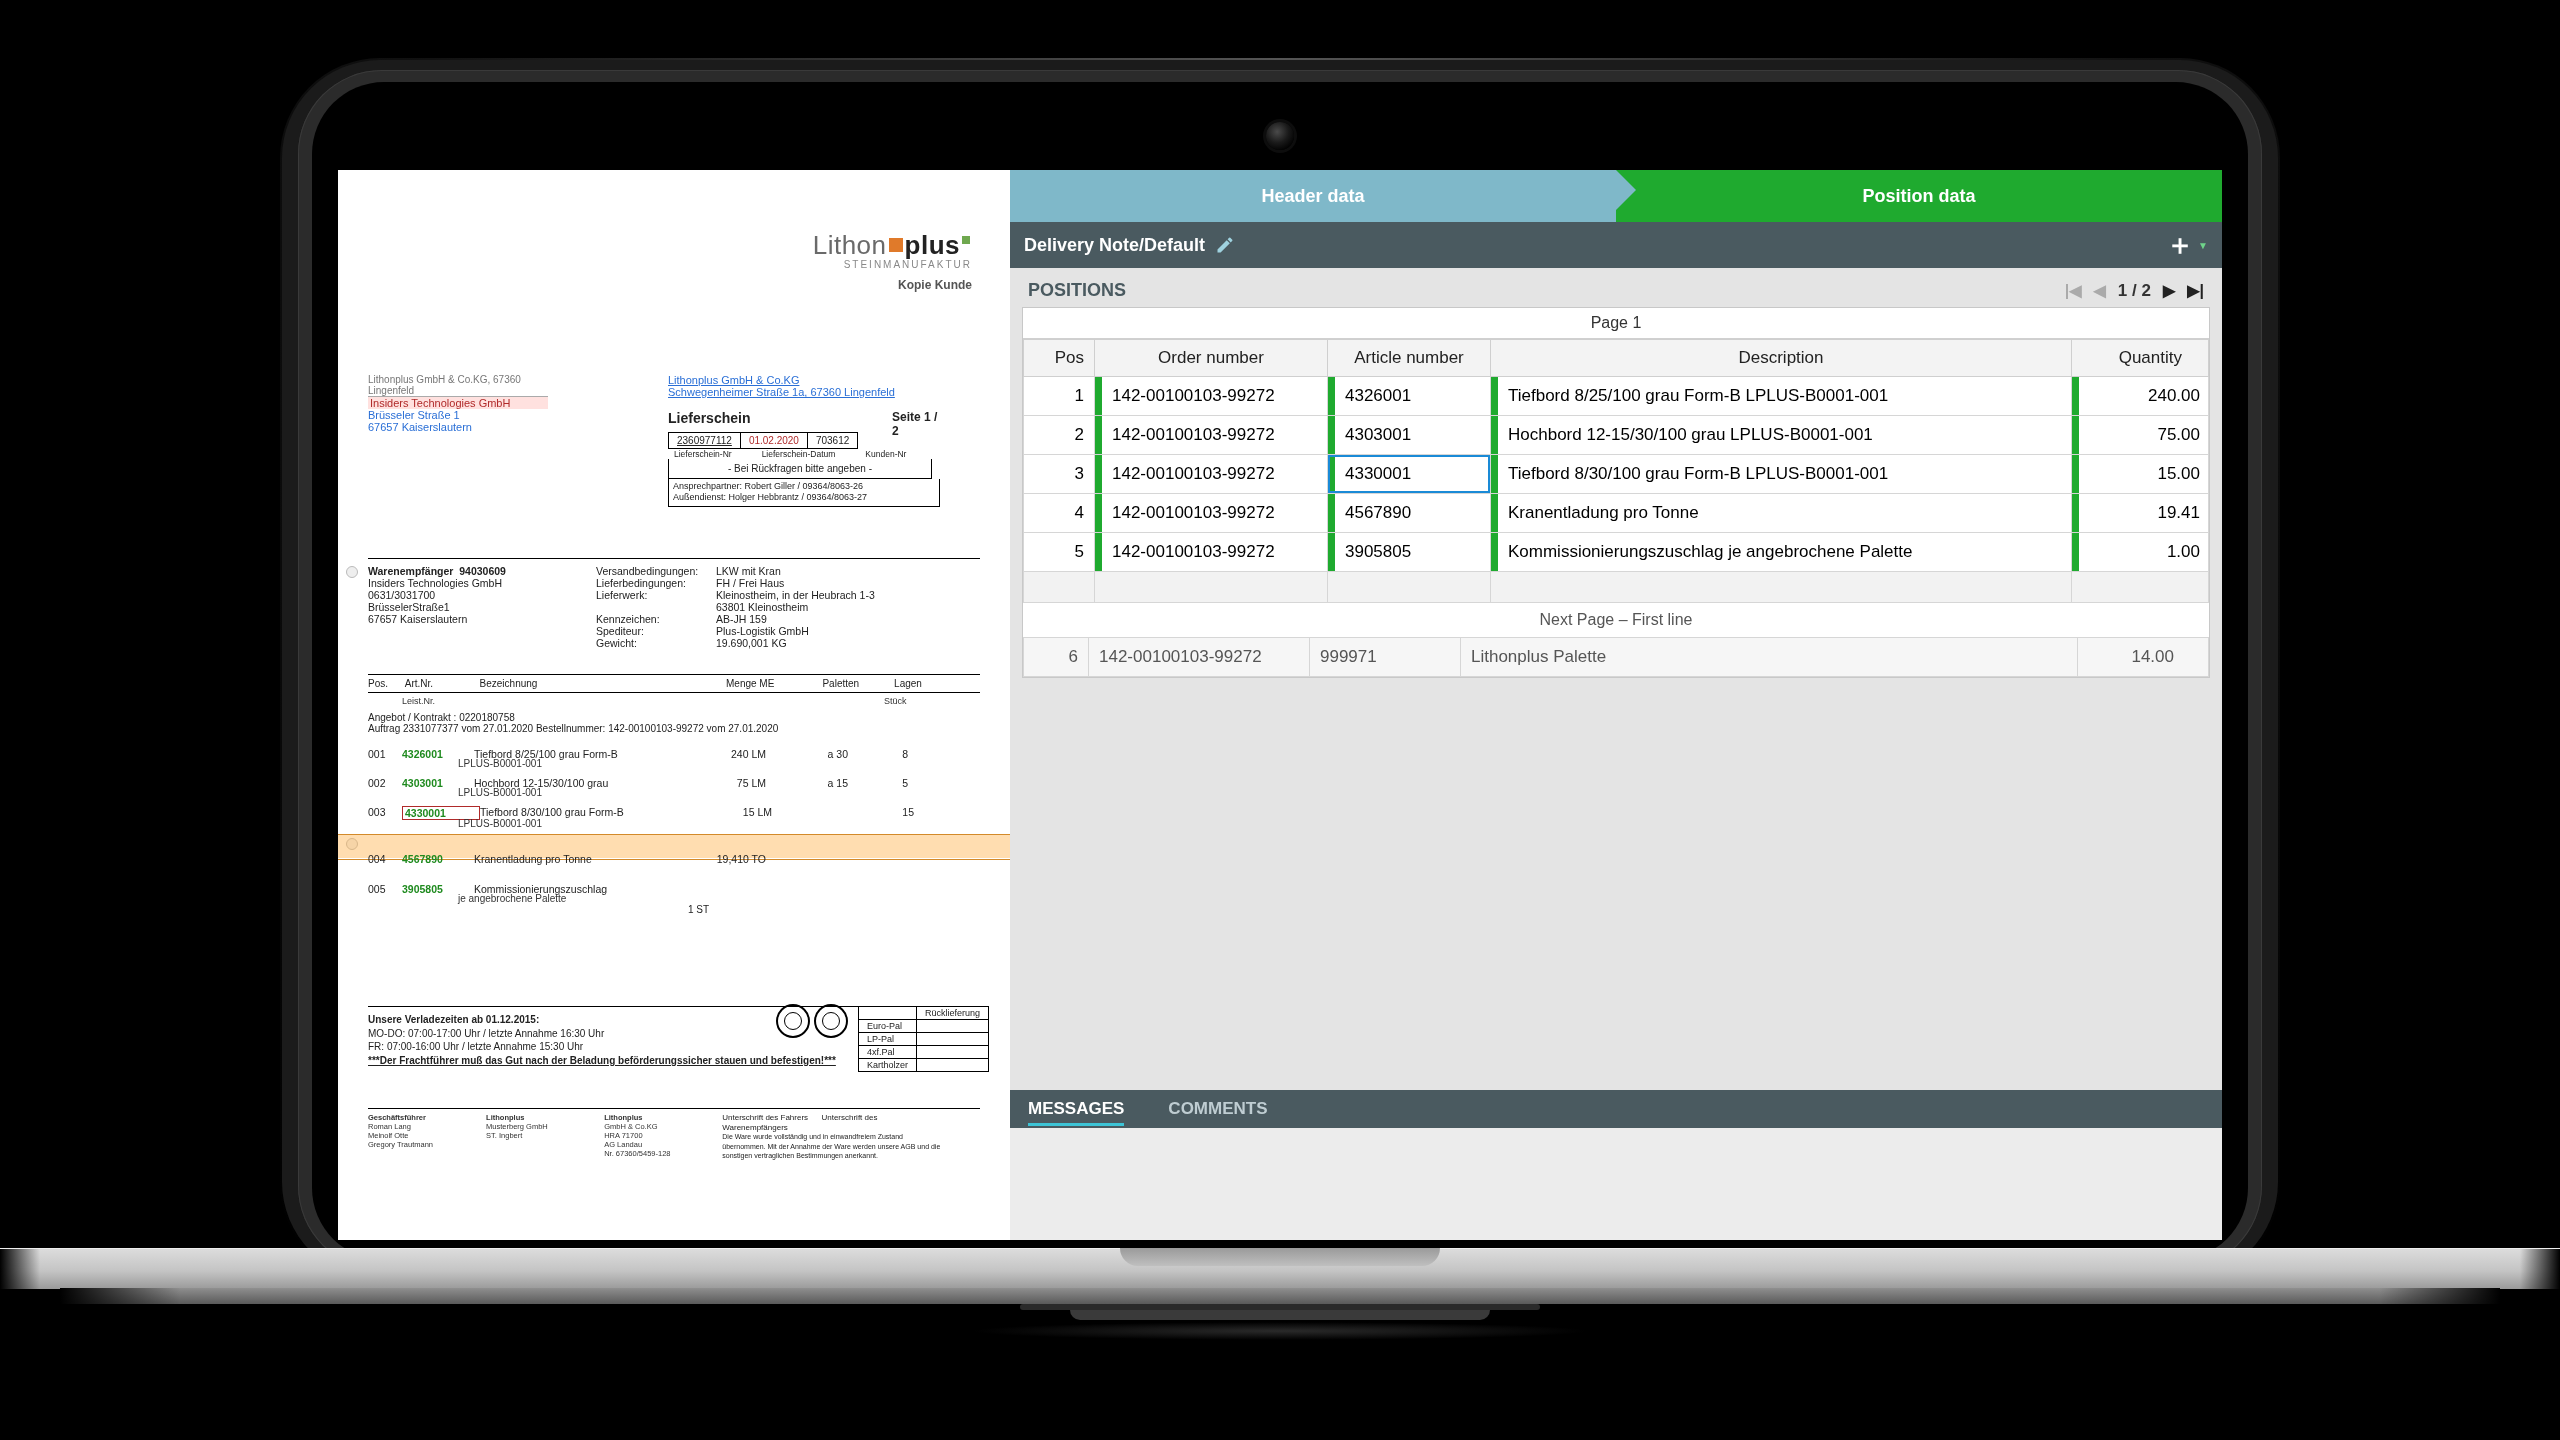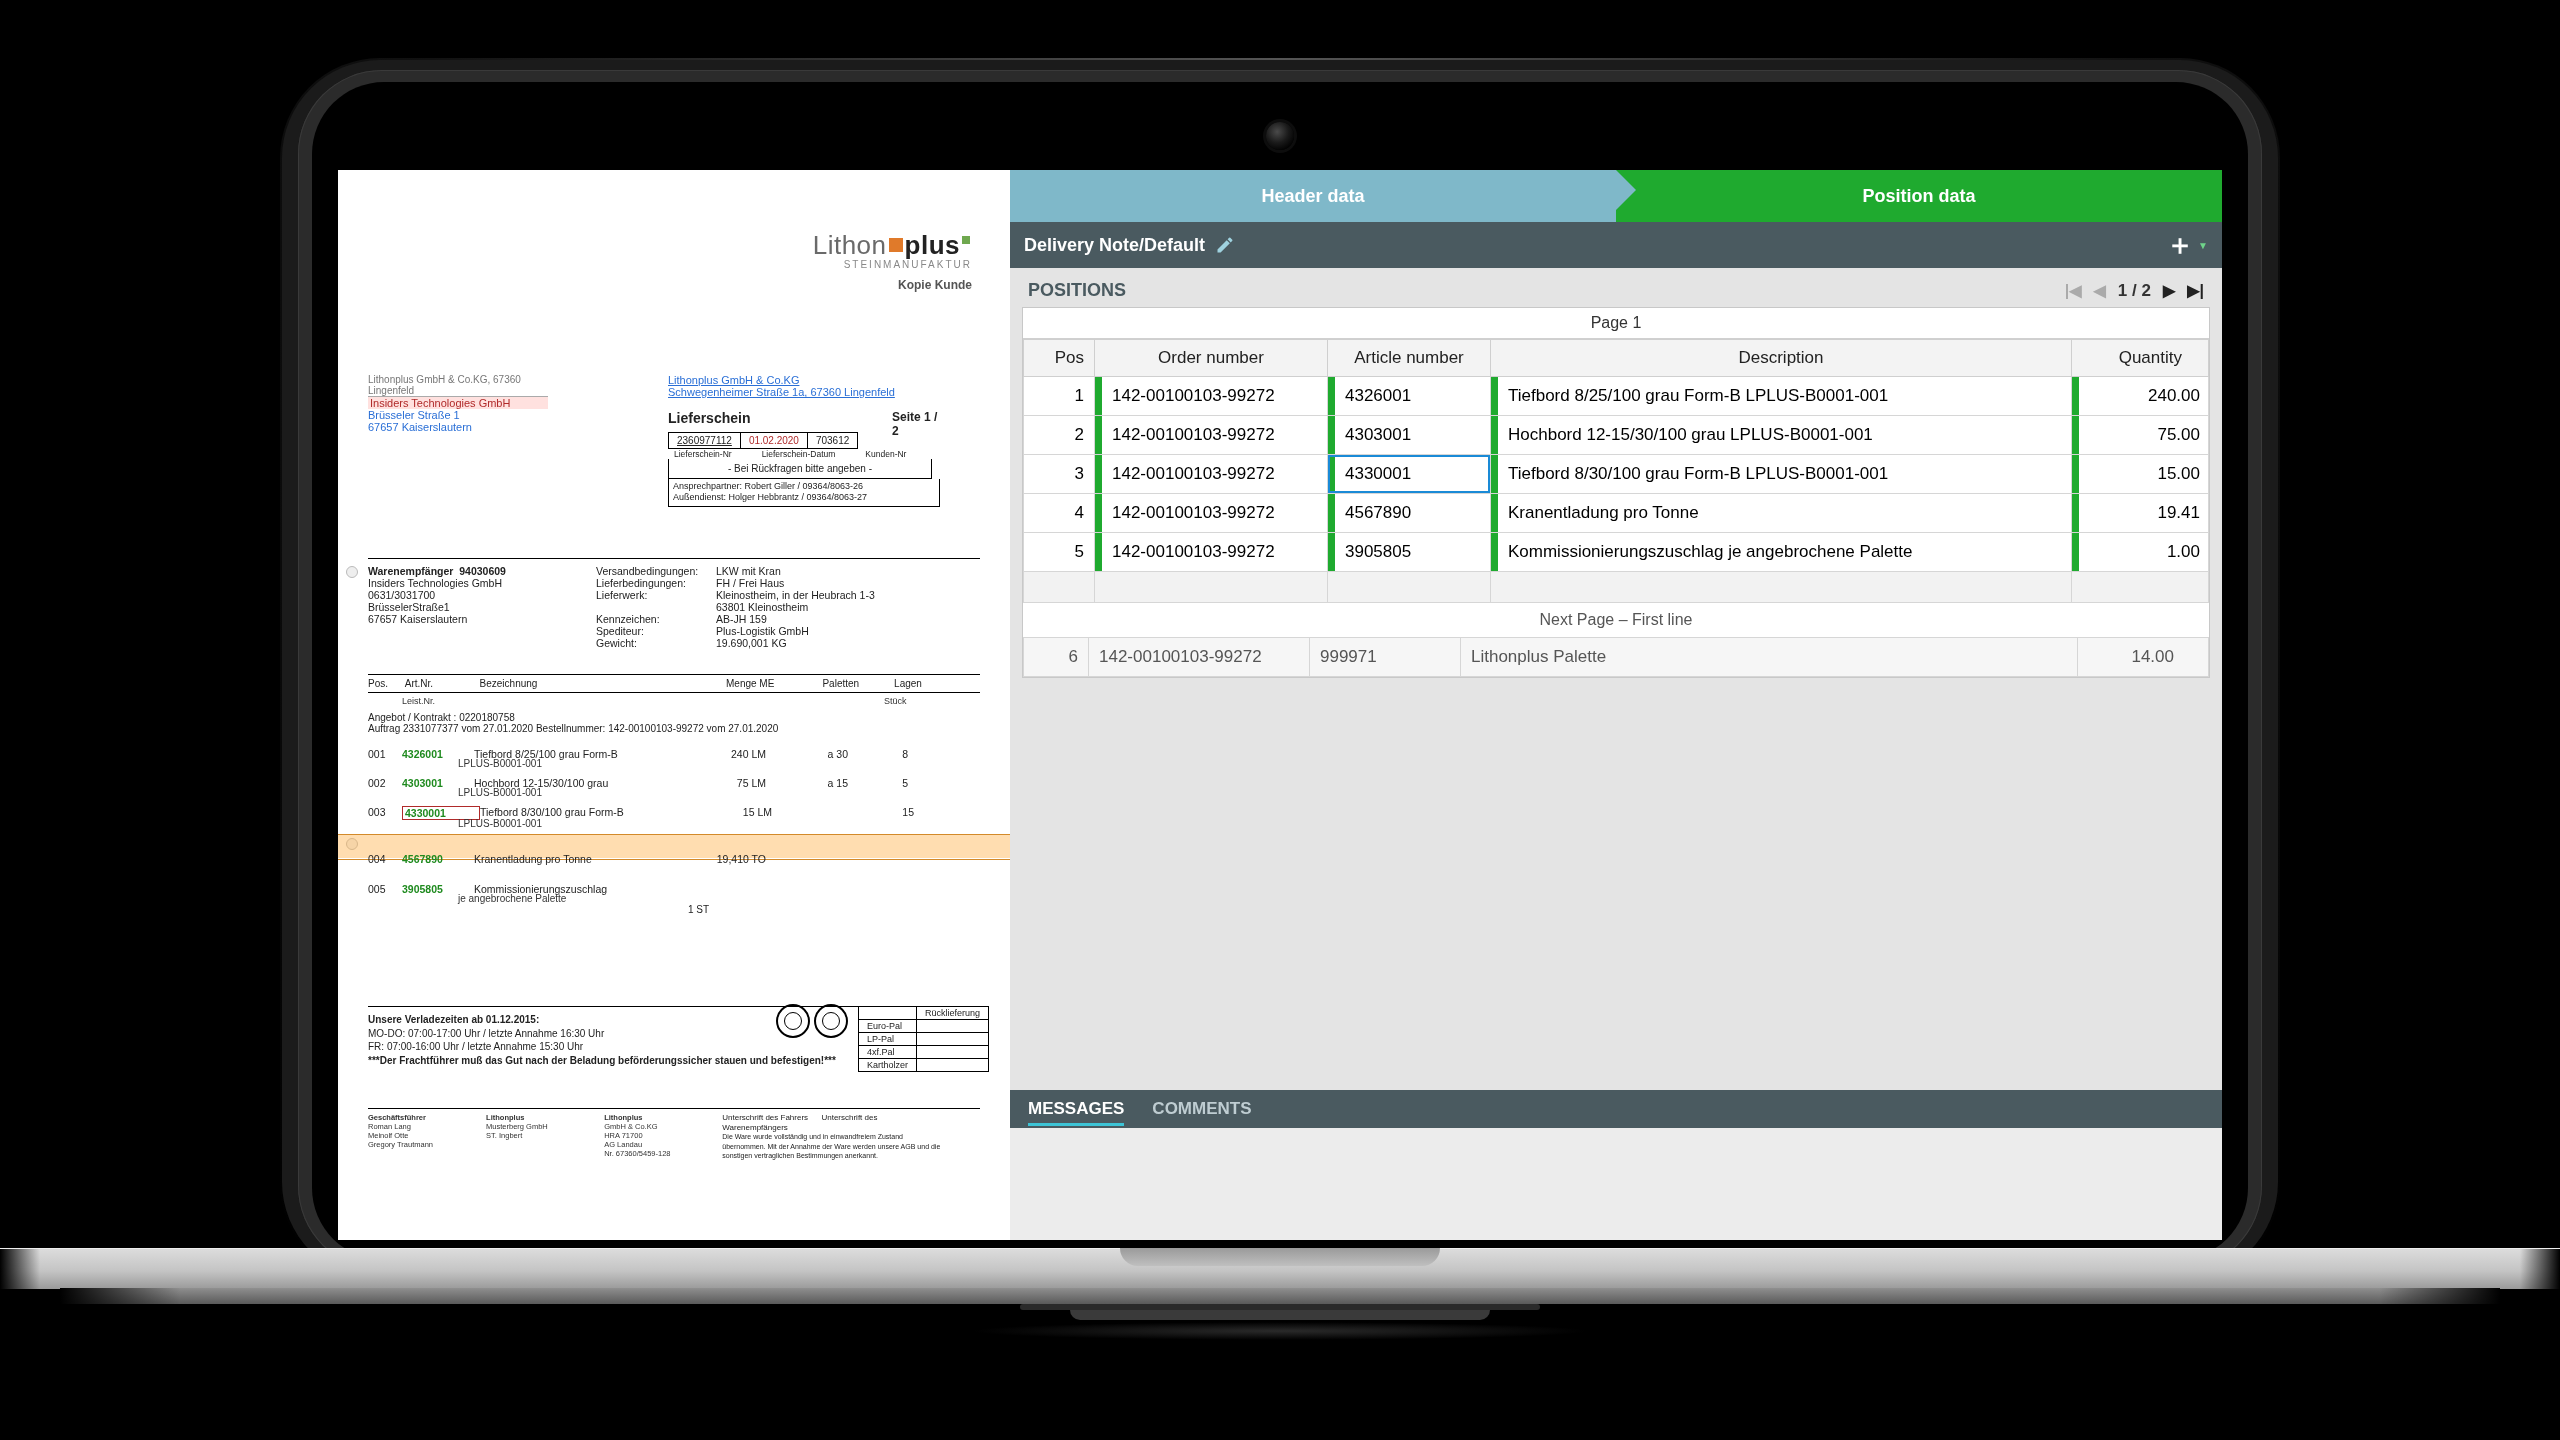--- a/index.html
+++ b/index.html
@@ -68,21 +68,21 @@
 .it-bez{width:214px}
 .it-me{width:78px;text-align:right}
 .it-pal{width:82px;text-align:right}
 .it-lag{width:60px;text-align:right}
 .it-sub{font-size:10px;color:#333;margin-left:90px;margin-top:-2px}
 .row-hl{position:absolute;top:646px;left:-30px;width:690px;height:24px;background:rgba(255,180,80,.45);z-index:0}
 .row-hl-line{position:absolute;top:646px;left:-30px;width:690px;height:24px;border-top:1px solid #d38a2a;border-bottom:1px solid #d38a2a;z-index:0}
 
 .foot{position:absolute;top:818px;left:0;width:612px;font-size:10px;border-top:1.5px solid #000;padding-top:6px;line-height:1.35}
 .foot b{font-weight:700}
-.foot .warn{font-weight:700;}
+.foot .warn{font-weight:700;text-decoration:underline}
 .stamps{position:absolute;top:816px;left:408px}
 .stamp{display:inline-block;width:30px;height:30px;border:2px solid #000;border-radius:50%;margin-right:4px;position:relative}
 .stamp::after{content:"";position:absolute;inset:6px;border:1px solid #000;border-radius:50%}
 .pal-tbl{position:absolute;top:818px;left:490px;font-size:9px;border-collapse:collapse}
 .pal-tbl td{border:1px solid #000;padding:1px 8px}
 
 .foot2{position:absolute;top:920px;left:0;width:612px;border-top:1px solid #000;padding-top:4px;font-size:7.5px;color:#333;line-height:1.2}
 .foot2 .col{display:inline-block;vertical-align:top;width:110px;margin-right:6px}
 .foot2 .sig{display:inline-block;vertical-align:top;width:220px;font-size:8px;color:#222}
 .doc-dot{position:absolute;left:-22px;width:10px;height:10px;border:1px solid #bbb;border-radius:50%;background:#eee}
@@ -118,21 +118,21 @@
 .grid .qty{width:104px;text-align:right;padding-right:26px}
 .cell{display:flex;align-items:center;height:38px}
 .gbar{width:7px;align-self:stretch;background:#1faa2f;margin-right:6px}
 .cell span{padding:0 4px}
 .cell.sel{outline:2px solid #1a8ad6;outline-offset:-2px}
 .blank td{height:30px;background:#f2f2f2;border:1px solid #d6d6d6}
 .nextpage{text-align:center;color:#555;font-size:16px;padding:8px 17px}
 .row6 td{background:#f6f6f6;color:#555}
 .row6 .cell{color:#555}
 
-.msgs-bar{position:absolute;left:0;right:0;bottom:112px;height:38px;background:#4a5a60;display:flex;align-items:center;padding:0 18px;gap:28px}
+.msgs-bar{position:absolute;left:0;right:0;bottom:112px;height:38px;background:#4a5a60;display:flex;align-items:center;padding:0 18px;gap:44px}
 .msgs-bar .mtab{font-size:17px;font-weight:700;color:#bfcdd2;cursor:pointer}
 .msgs-bar .mtab.active{color:#fff;border-bottom:3px solid #3cc4d6;padding-bottom:4px;margin-bottom:-7px}
 .msg-area{position:absolute;left:0;right:0;bottom:0;height:112px;background:#ececec}
 
 
 .base-shelf{position:absolute;left:0;right:0;top:1248px;height:40px;background:linear-gradient(#dcdcdc,#c4c4c4 55%,#9a9a9a);border-top:1px solid #eee}
 .base-shelf::before{content:"";position:absolute;left:0;top:0;width:40px;height:100%;background:linear-gradient(90deg,#000,transparent)}
 .base-shelf::after{content:"";position:absolute;right:0;top:0;width:40px;height:100%;background:linear-gradient(270deg,#000,transparent)}
 .base-lip{position:absolute;left:60px;right:60px;top:1288px;height:16px;background:linear-gradient(#8f8f8f,#5a5a5a)}
 .base-lip::before{content:"";position:absolute;left:0;top:0;width:120px;height:100%;background:linear-gradient(90deg,#000,transparent)}

